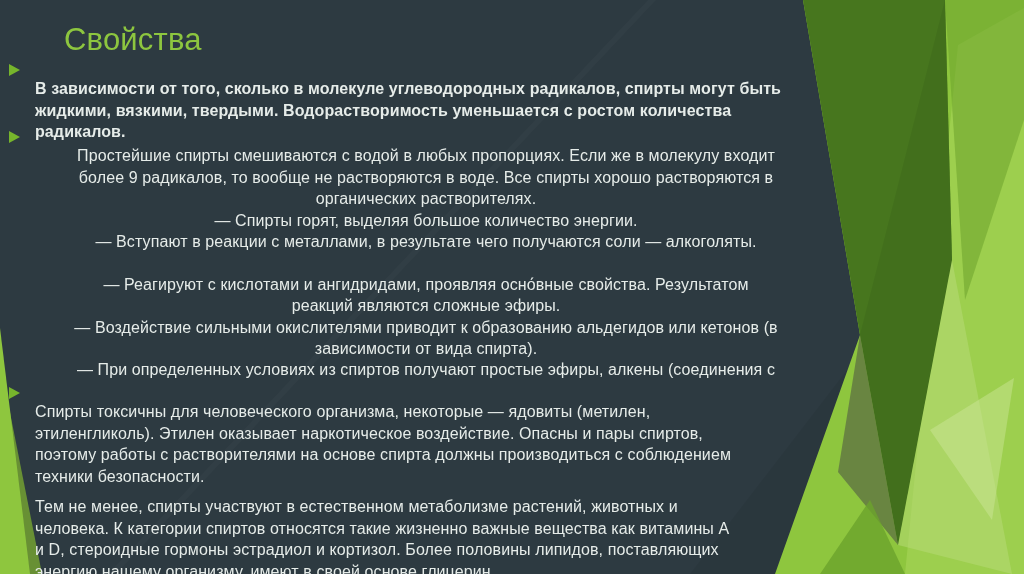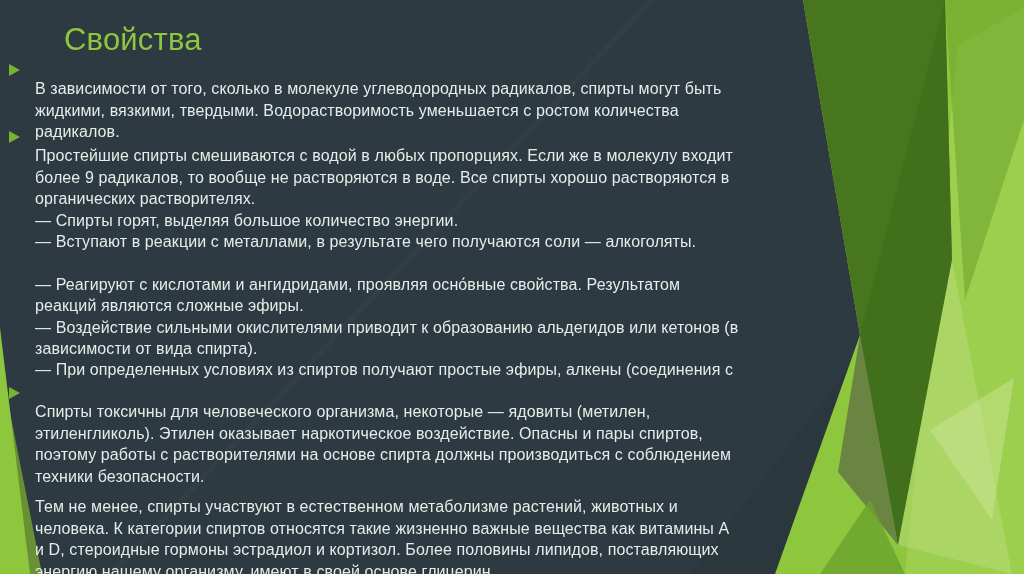--- a/index.html
+++ b/index.html
@@ -51,22 +51,22 @@
   .bullet-marker {
     position: absolute;
     left: 9px;
     width: 0; height: 0;
     border-left: 11px solid #76b52c;
     border-top: 6px solid transparent;
     border-bottom: 6px solid transparent;
     z-index: 3;
   }
 
-  #b1-text   { top: 57px;  }
-  #b2-text   { top: 124px; }
+  #b1-text   { top: 57px; font-weight: bold;  }
+  #b2-text   { top: 124px; text-align: center; }
   #b3-text   { top: 380px; }
   #closing-text { top: 475px; }
 
   #b1-marker { top: 64px;  }
   #b2-marker { top: 131px; }
   #b3-marker { top: 387px; }
 </style>
 </head>
 <body>
 

